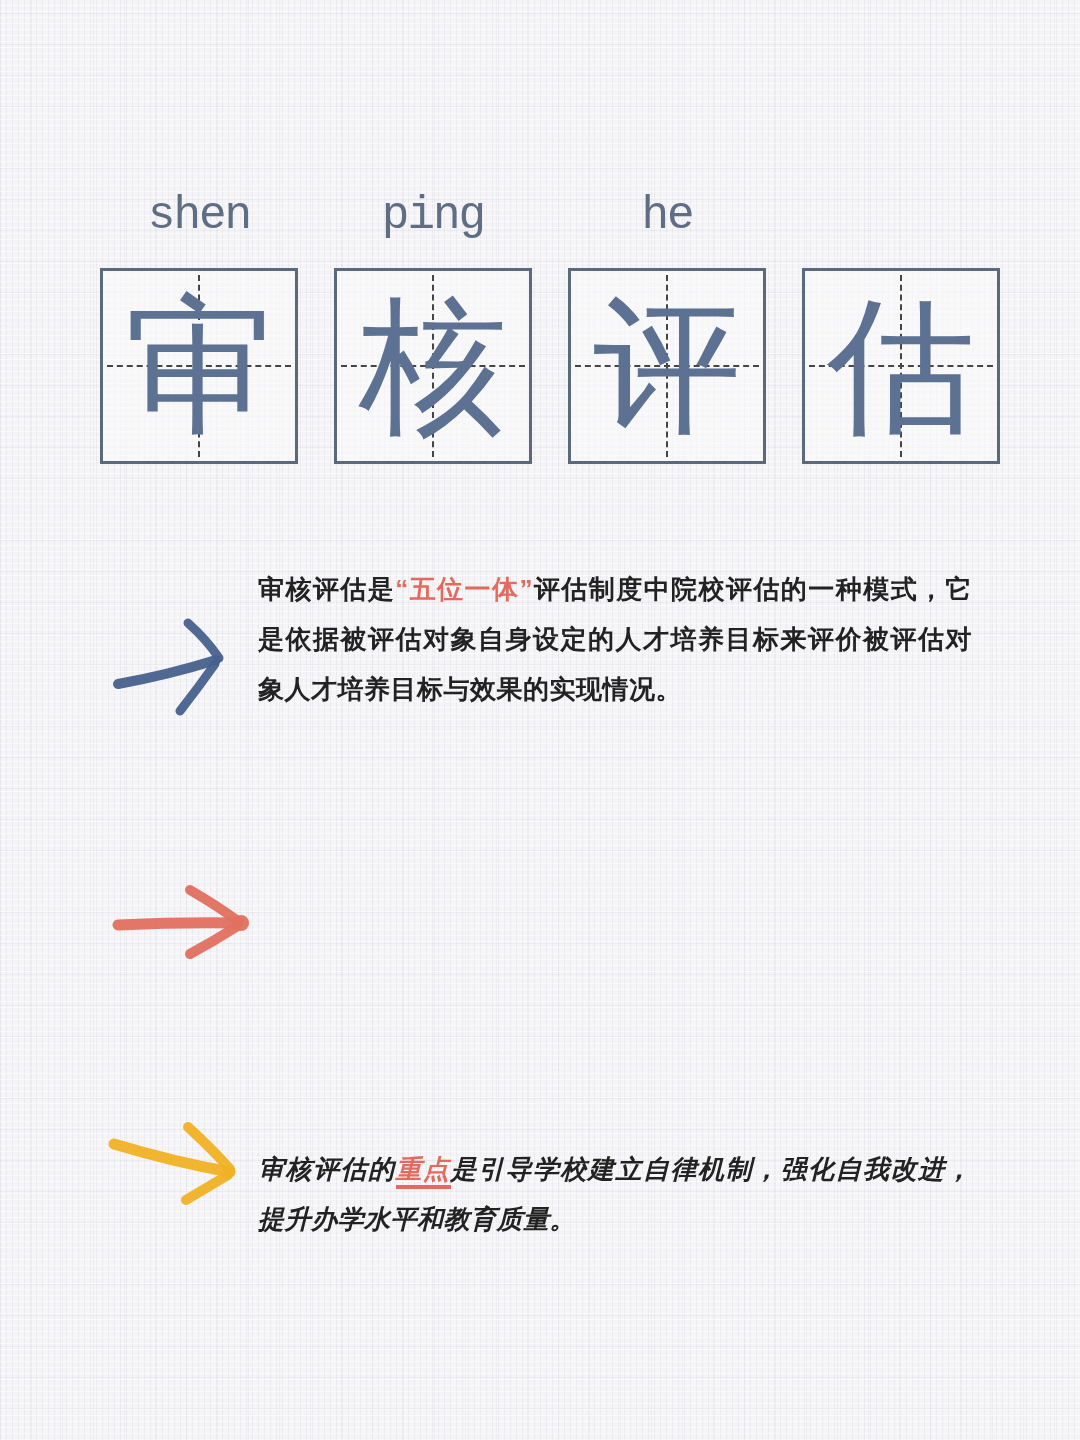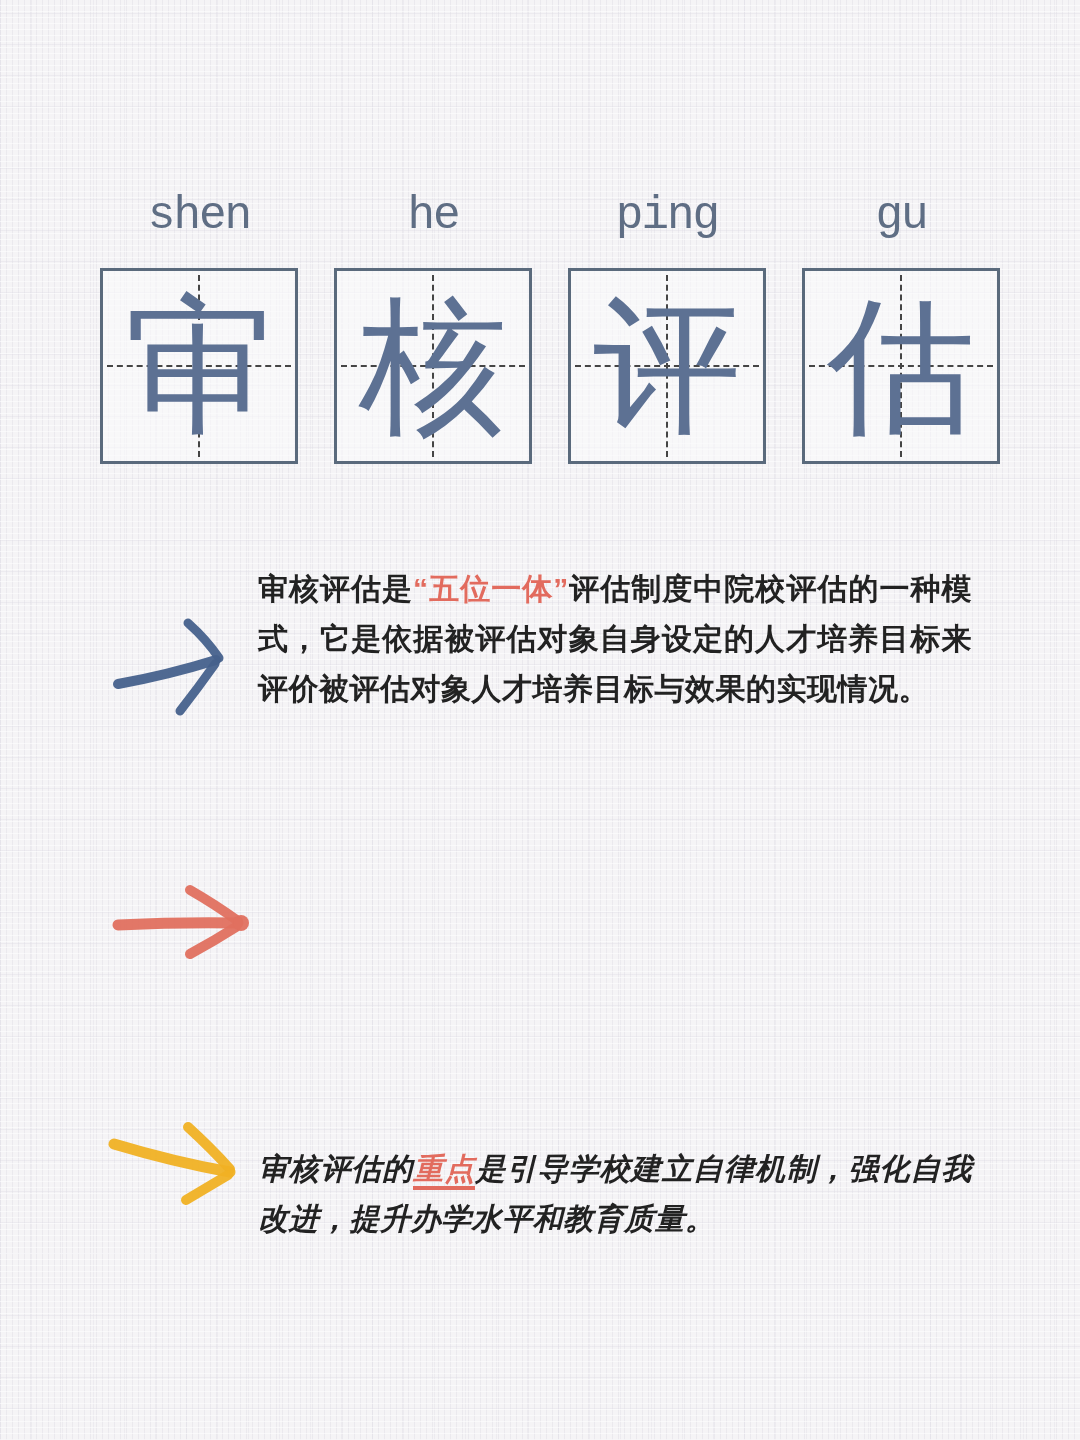--- a/index.html
+++ b/index.html
@@ -98,21 +98,21 @@
   .arrow-blue   { left: 108px; top: 596px;  width: 150px; height: 140px; }
   .arrow-red    { left: 110px; top: 878px;  width: 155px; height: 96px;  }
   .arrow-yellow { left: 100px; top: 1114px; width: 152px; height: 102px; }
 
   .para {
     position: absolute;
     left: 258px;
     width: 714px;
     font-family: "Liberation Sans", sans-serif;
     font-weight: 700;
-    font-size: 30px;
+    font-size: 26px;
     line-height: 50px;
     letter-spacing: 0.5px;
     color: var(--ink);
     text-align: justify;
   }
   .para-1 { top: 564px; }
   .para-2 { top: 875px; }
   .para-3 { top: 1144px; font-style: italic; }
 
   .seg-accent { color: var(--accent_red); }
@@ -132,23 +132,22 @@
   .arrow-red .blob      { fill: var(--arrow_red); opacity: 0.95; }
   .arrow-yellow .stroke { stroke: var(--arrow_yellow); }
 </style>
 </head>
 <body>
 
 <div class="canvas">
 
   <div class="pinyin-row">
     <div class="pinyin-cell">shen</div>
+    <div class="pinyin-cell">ping</div>
     <div class="pinyin-cell">he</div>
-    <div class="pinyin-cell">ping</div>
-    <div class="pinyin-cell">gu</div>
   </div>
 
   <div class="boxes-row">
     <div class="char-box">
       <div class="vline"></div>
       <div class="hline"></div>
       <div class="char">审</div>
     </div>
     <div class="char-box">
       <div class="vline"></div>

